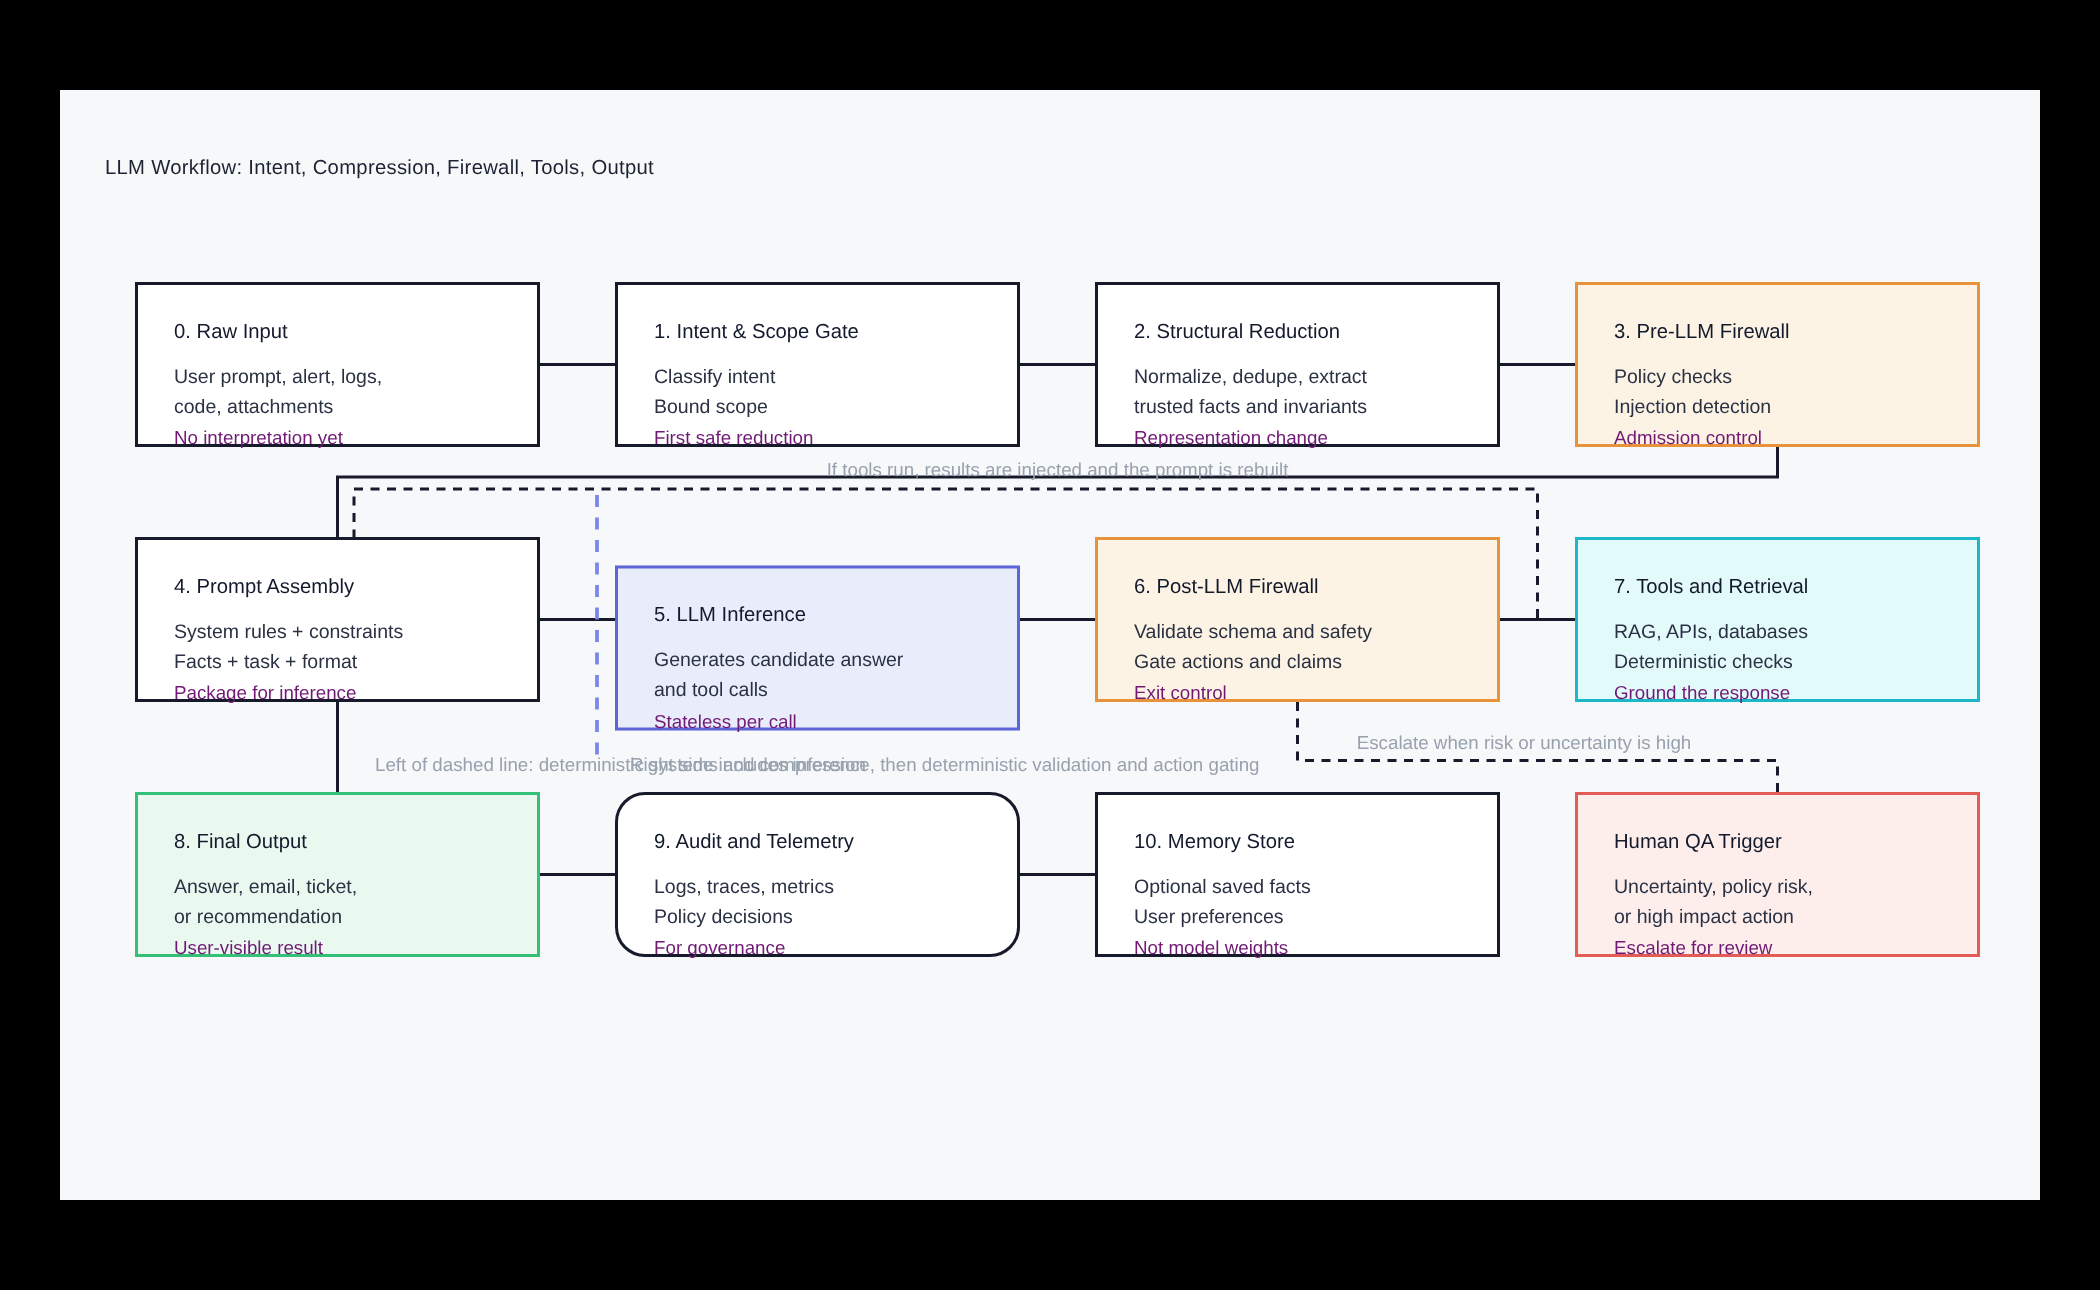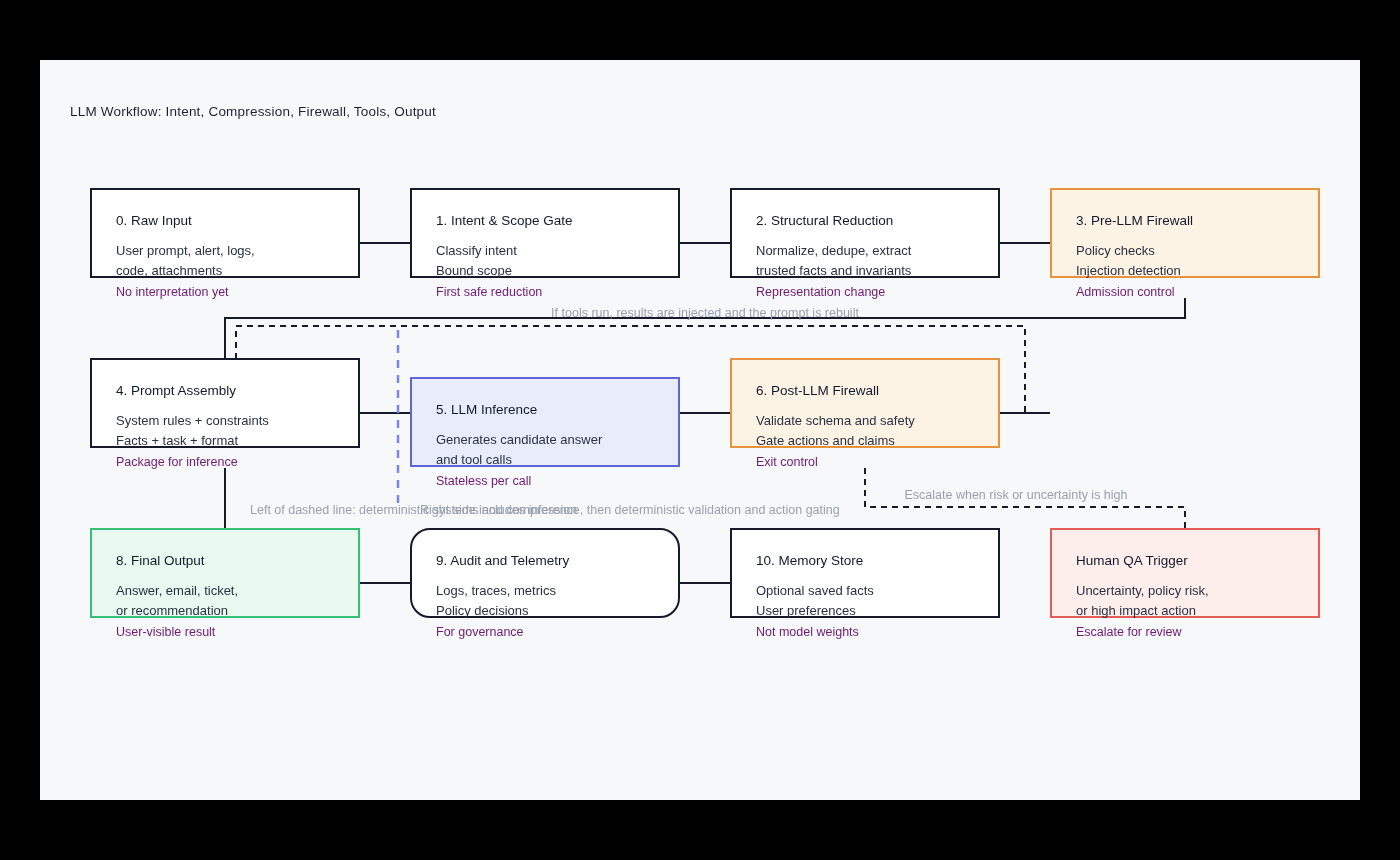--- a/index.html
+++ b/index.html
@@ -40,21 +40,21 @@
   }
   .wires {
     position: absolute;
     left: 0;
     top: 0;
     pointer-events: none;
   }
   .node {
     position: absolute;
     width: 270px;
-    height: 90px;
+    height: 110px;
     box-sizing: border-box;
     background: #ffffff;
     border: 2px solid #161a2b;
     padding: 23px 16px 0 24px;
   }
   .node-title {
     font-size: 13.5px;
     font-weight: 500;
     color: #131a2c;
     margin-bottom: 13px;
@@ -149,20 +149,26 @@
     <div class="node-line">Generates candidate answer</div>
     <div class="node-line">and tool calls</div>
     <div class="node-note">Stateless per call</div>
   </div>
   <div class="node orange" style="left:730px; top:358px;">
     <div class="node-title">6. Post-LLM Firewall</div>
     <div class="node-line">Validate schema and safety</div>
     <div class="node-line">Gate actions and claims</div>
     <div class="node-note">Exit control</div>
   </div>
+  <div class="node cyan" style="left:1050px; top:358px;">
+    <div class="node-title">7. Tools and Retrieval</div>
+    <div class="node-line">RAG, APIs, databases</div>
+    <div class="node-line">Deterministic checks</div>
+    <div class="node-note">Ground the response</div>
+  </div>
 
   <div class="node green" style="left:90px; top:528px;">
     <div class="node-title">8. Final Output</div>
     <div class="node-line">Answer, email, ticket,</div>
     <div class="node-line">or recommendation</div>
     <div class="node-note">User-visible result</div>
   </div>
   <div class="node" style="left:410px; top:528px;border-radius:20px;">
     <div class="node-title">9. Audit and Telemetry</div>
     <div class="node-line">Logs, traces, metrics</div>

